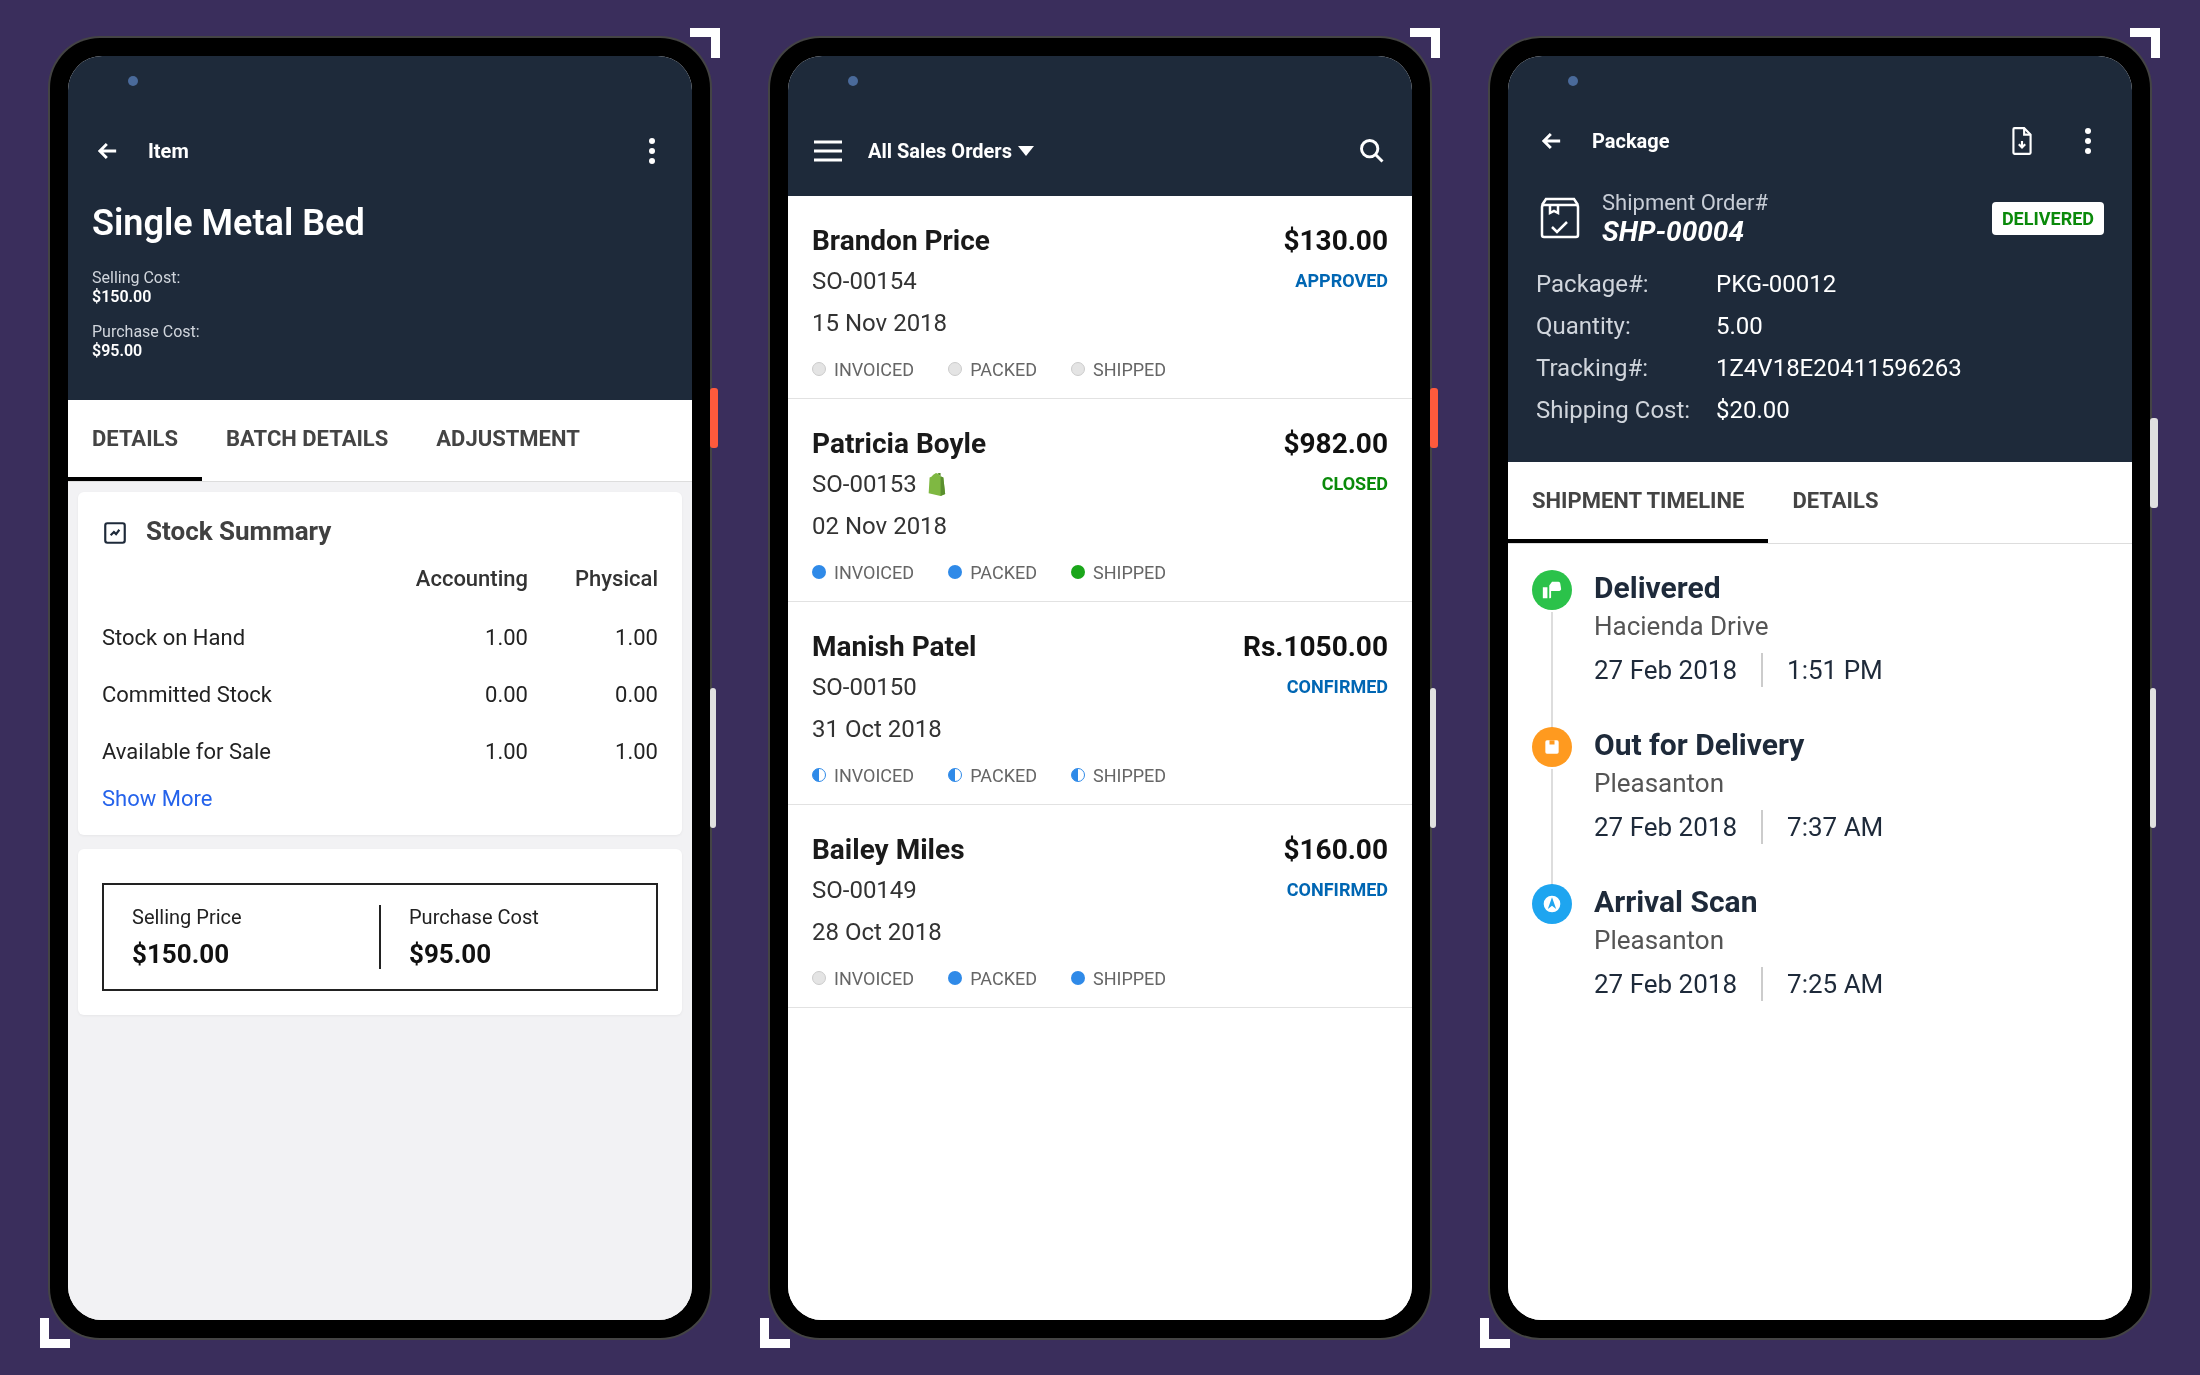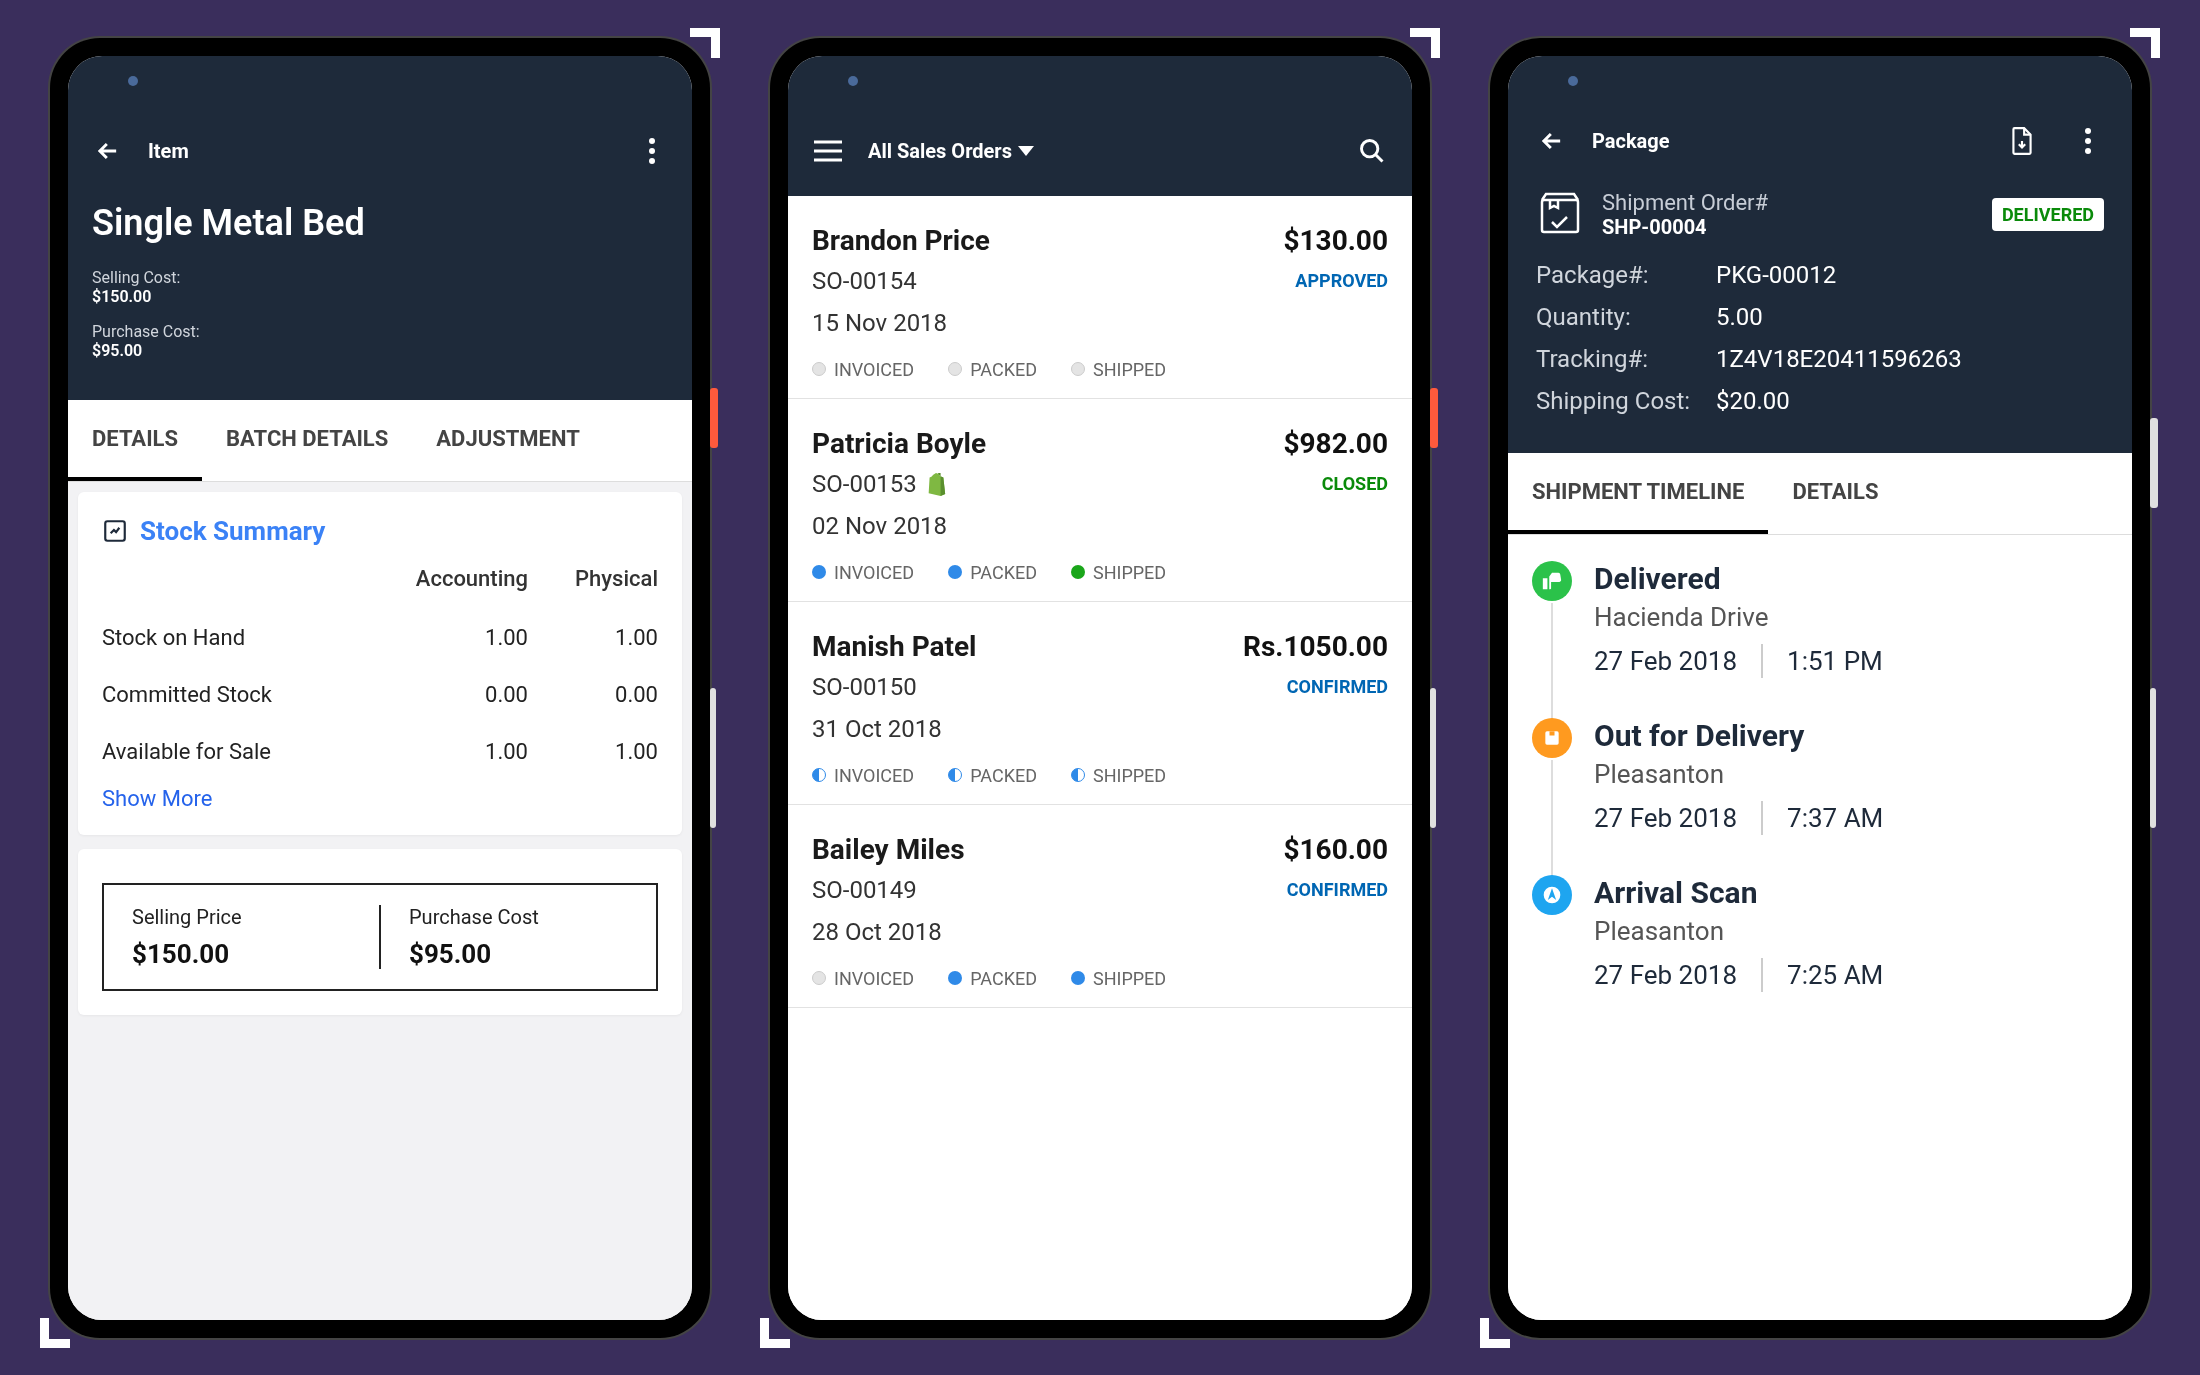--- a/index.html
+++ b/index.html
@@ -75,21 +75,21 @@
   .tab {
     padding: 26px 24px;
     font-size: 22px;
     font-weight: 700;
     color: #444;
     white-space: nowrap;
   }
   .tab.active { border-bottom: 4px solid #000; }
   .content { flex: 1; background: #f2f2f4; overflow: hidden; padding: 10px; }
   .card { background: #fff; border-radius: 6px; padding: 24px; margin-bottom: 14px; box-shadow: 0 1px 3px rgba(0,0,0,0.05);}
-  .cardtitle { display: flex; align-items: center; gap: 12px; font-size: 26px; font-weight: 700; color: #3b82f6; margin-bottom: 20px;}
+  .cardtitle { display: flex; align-items: flex-end; gap: 18px; font-size: 26px; font-weight: 700; color: #404040; margin-bottom: 20px;}
   .stockgrid { font-size: 22px; color: #333; }
   .stockhdr { display:flex; font-weight: 500; color:#333; margin-bottom: 18px;}
   .stockhdr .c1 { flex:1;} .stockhdr .c2 { width:160px; text-align:right;} .stockhdr .c3 { width:130px; text-align:right;}
   .stockrow { display:flex; padding: 16px 0; font-size: 22px; color:#222;}
   .stockrow .c1 { flex:1;} .stockrow .c2 { width:160px; text-align:right;} .stockrow .c3 { width:130px; text-align:right;}
   .showmore { color:#2563eb; font-size: 22px; margin-top: 6px; }
   .spbox { border: 2px solid #222; display:flex; padding: 20px 0; margin-top: 10px;}
   .spcol { flex:1; padding: 0 28px; }
   .spcol + .spcol { border-left: 2px solid #222; }
   .spcol .l { font-size: 20px; color:#222; margin-bottom: 10px;}
@@ -116,21 +116,21 @@
   .pilldot.green { background:#1aa61a;}
   .pilldot.halfblue { background: linear-gradient(90deg,#2f8ae8 50%,#fff 50%); border:1px solid #2f8ae8;}
   .shopify { width:22px; height:24px; }
 
   
   .pkgheader { background:#1e2a3a; color:#fff; padding: 0 28px 24px;}
   .pkgtop { display:flex; gap: 18px; align-items:center; margin: 14px 0 22px;}
   .boxicon { width:48px; height:48px;}
   .pkgtop .titles { flex:1;}
   .pkgtop .t1 { font-size:22px; color:#c7cdd6;}
-  .pkgtop .t2 { font-size:20px; font-weight:700;}
+  .pkgtop .t2 { font-size:28px; font-weight:700;font-style:italic;}
   .badge { background:#fff; color:#0a8a0a; font-weight:700; font-size:18px; padding: 6px 10px; border-radius:4px;}
   .pkgrow { display:flex; font-size:24px; margin-bottom: 14px; color:#d0d5dc;}
   .pkgrow .l { width: 180px;}
   .pkgrow .v { color:#fff;}
   .timeline { flex:1; background:#fff; padding: 26px 24px 0; overflow:hidden;}
   .tlitem { display:flex; gap: 22px; position:relative; padding-bottom: 40px;}
   .tlitem::before { content:""; position:absolute; left:19px; top:42px; bottom:-2px; width:2px; background:#ddd;}
   .tlitem:last-child::before { display:none;}
   .tlicon { width:40px; height:40px; border-radius:50%; display:flex; align-items:center; justify-content:center; z-index:1;}
   .tlicon.green { background:#2bc24a;}

